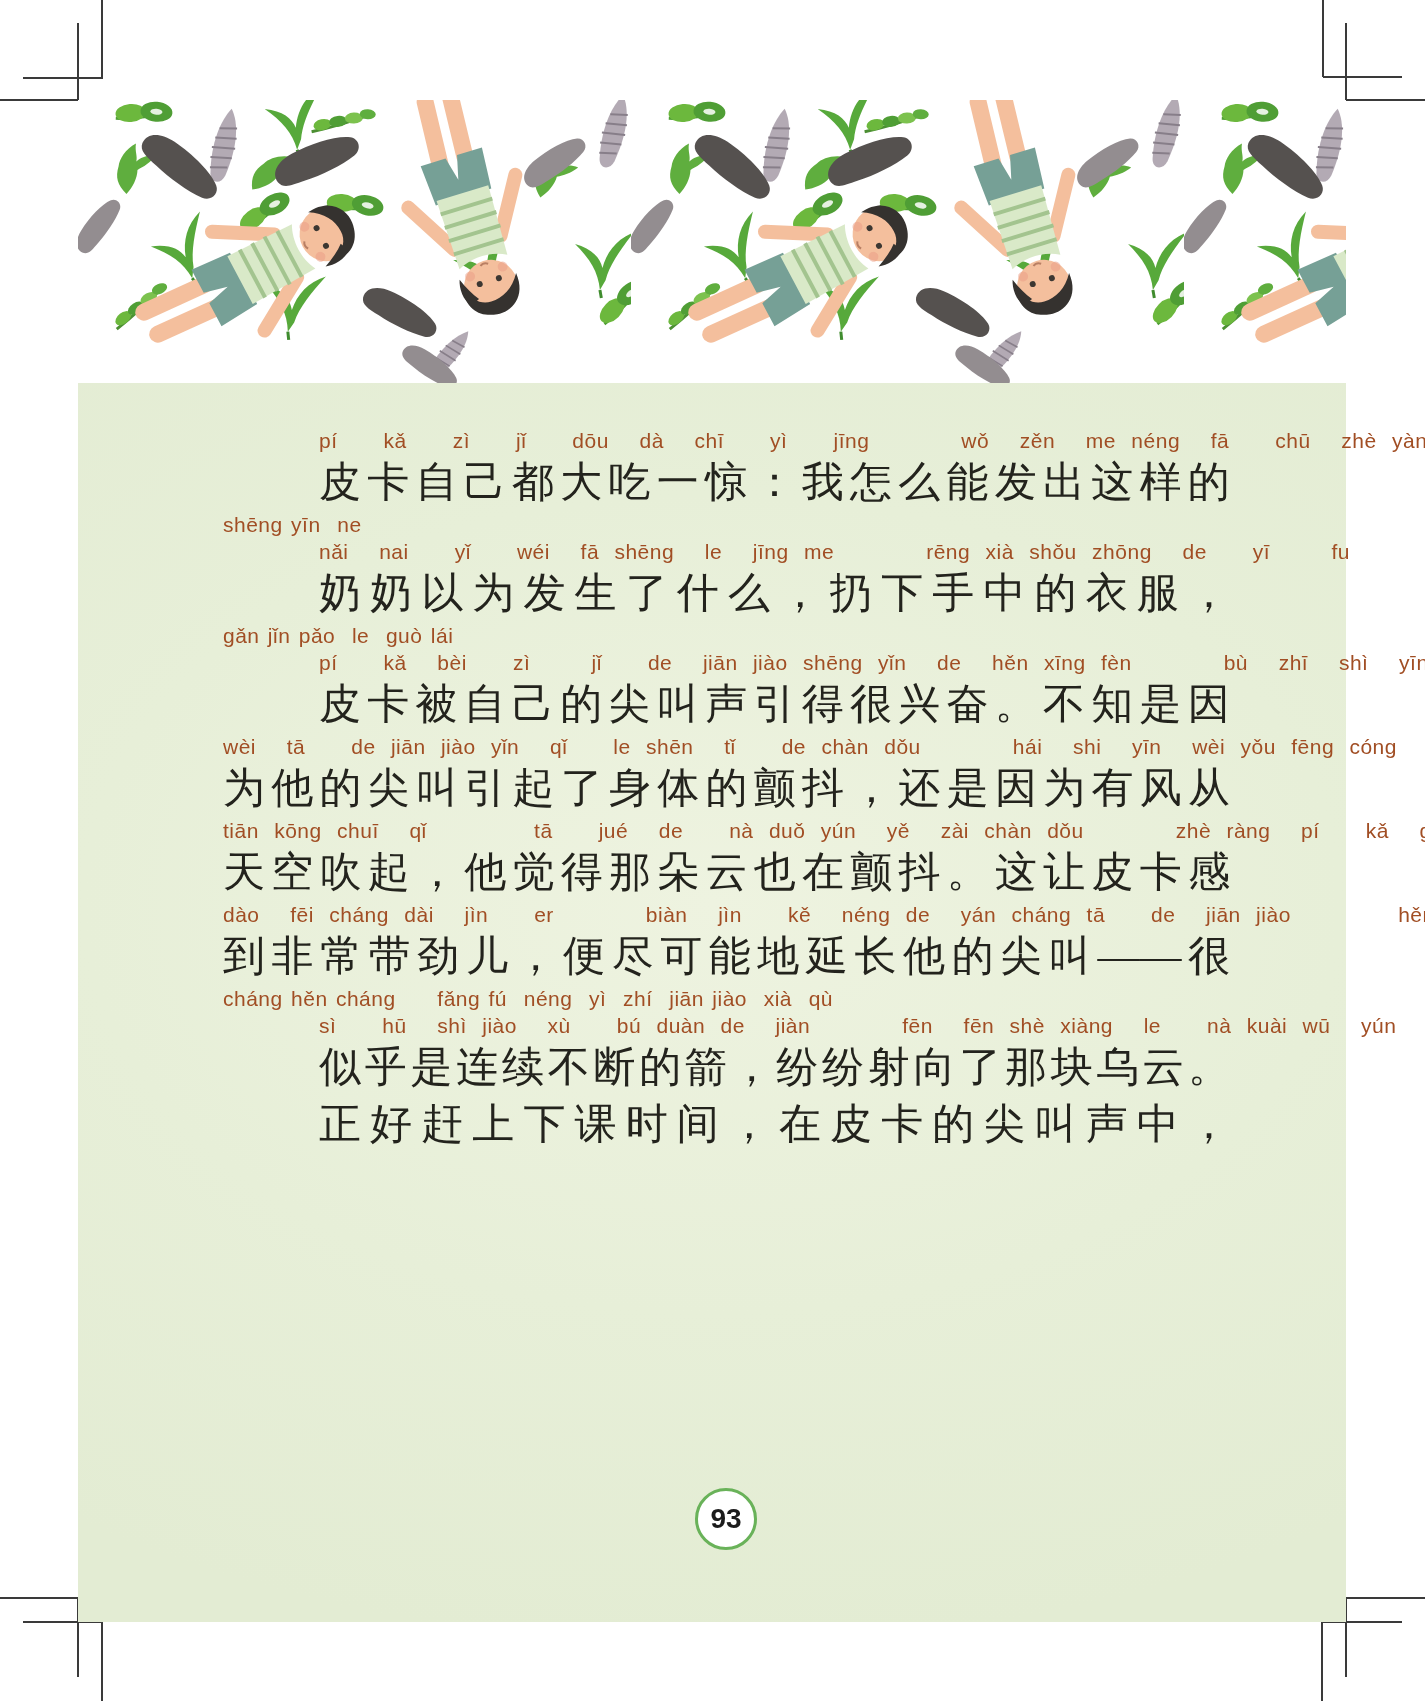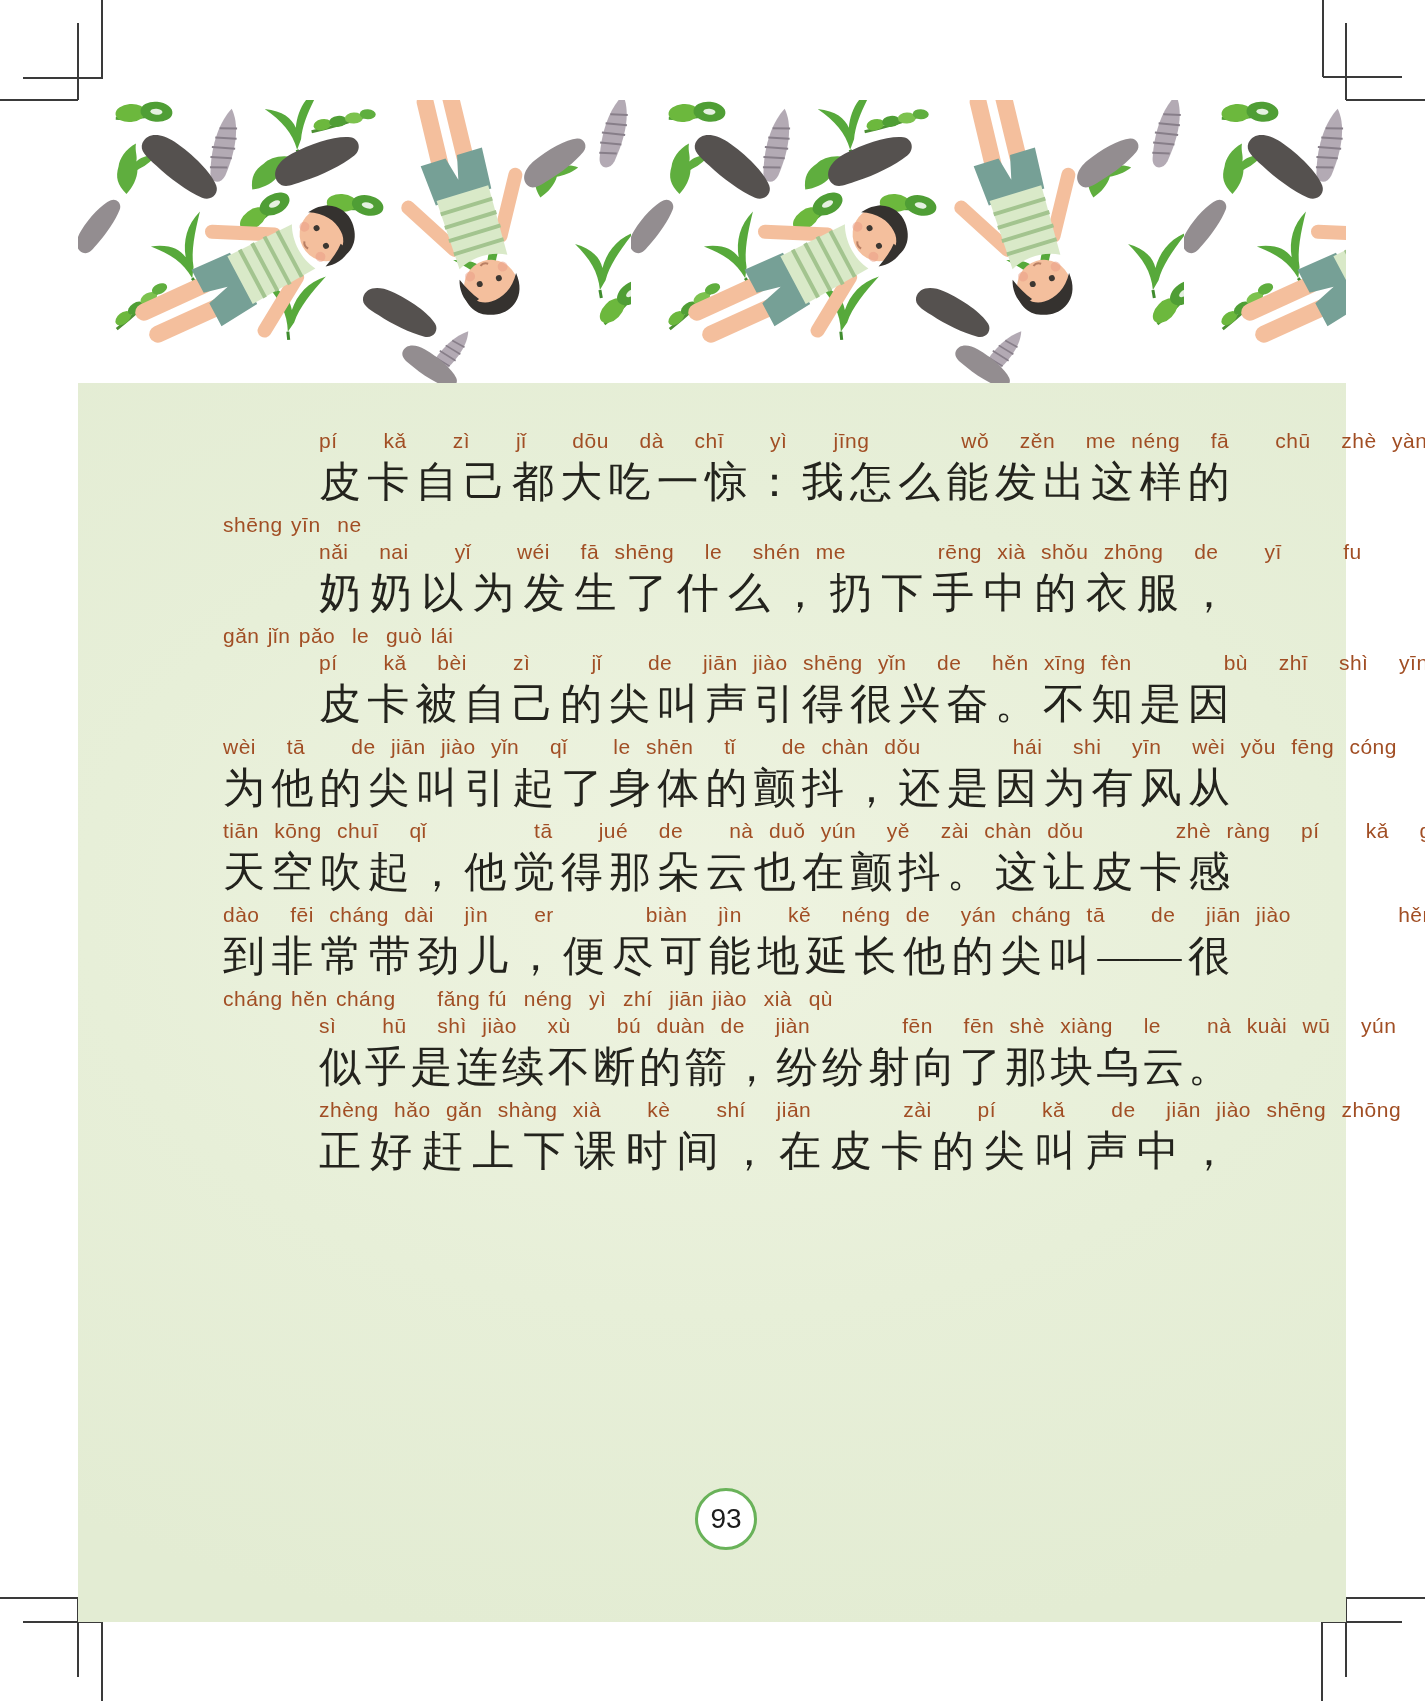--- a/index.html
+++ b/index.html
@@ -34,21 +34,21 @@
     height:57px; line-height:57px; font-size:42px; color:#23231d;
     font-family:"Liberation Serif","DejaVu Serif",serif; letter-spacing:8px;
     white-space:pre;
   }
   .pair.stretch .hanzi { display:flex; justify-content:space-between; letter-spacing:0; }
 
   .pagenum {
     position:absolute; left:695px; top:1488px; width:56px; height:56px;
     border-radius:50%; background:#ffffff; border:3px solid #69b259;
     display:flex; align-items:center; justify-content:center;
-    font-size:28px; color:#1c1c1c; font-family:"Liberation Sans",sans-serif;
+    font-size:28px; color:#1c1c1c; font-family:"Liberation Sans",sans-serif;font-weight:bold;
   }
 </style>
 </head>
 <body>
 
 <div class="page">
 
   <svg class="cropmarks" width="1425" height="1701" aria-hidden="true">
     <line x1="102" y1="0" x2="102" y2="78"></line>
       <line x1="23" y1="78" x2="103" y2="78"></line>
@@ -164,21 +164,21 @@
   <div class="pair indent stretch">
     <div class="pinyin">pí   kǎ   zì   jǐ   dōu  dà  chī   yì   jīng      wǒ  zěn  me néng  fā   chū  zhè yàng de</div>
     <div class="hanzi"><span>皮</span><span>卡</span><span>自</span><span>己</span><span>都</span><span>大</span><span>吃</span><span>一</span><span>惊</span><span>：</span><span>我</span><span>怎</span><span>么</span><span>能</span><span>发</span><span>出</span><span>这</span><span>样</span><span>的</span></div>
   </div>
 
   <div class="pair">
     <div class="pinyin">shēng yīn  ne</div>
   </div>
 
   <div class="pair indent stretch">
-    <div class="pinyin">nǎi  nai   yǐ   wéi  fā shēng  le  shén me      rēng xià shǒu zhōng  de   yī    fu</div>
+    <div class="pinyin">nǎi  nai   yǐ   wéi  fā shēng  le  jīng me      rēng xià shǒu zhōng  de   yī    fu</div>
     <div class="hanzi"><span>奶</span><span>奶</span><span>以</span><span>为</span><span>发</span><span>生</span><span>了</span><span>什</span><span>么</span><span>，</span><span>扔</span><span>下</span><span>手</span><span>中</span><span>的</span><span>衣</span><span>服</span><span>，</span></div>
   </div>
 
   <div class="pair">
     <div class="pinyin">gǎn jǐn pǎo  le  guò lái</div>
   </div>
 
   <div class="pair indent stretch">
     <div class="pinyin">pí   kǎ  bèi   zì    jǐ   de  jiān jiào shēng yǐn  de  hěn xīng fèn      bù  zhī  shì  yīn</div>
     <div class="hanzi"><span>皮</span><span>卡</span><span>被</span><span>自</span><span>己</span><span>的</span><span>尖</span><span>叫</span><span>声</span><span>引</span><span>得</span><span>很</span><span>兴</span><span>奋</span><span>。</span><span>不</span><span>知</span><span>是</span><span>因</span></div>
@@ -202,21 +202,20 @@
   <div class="pair">
     <div class="pinyin">cháng hěn cháng     fǎng fú  néng  yì  zhí  jiān jiào  xià  qù</div>
   </div>
 
   <div class="pair indent stretch">
     <div class="pinyin">sì   hū  shì jiào  xù   bú duàn de  jiàn      fēn  fēn shè xiàng  le   nà kuài wū  yún</div>
     <div class="hanzi"><span>似</span><span>乎</span><span>是</span><span>连</span><span>续</span><span>不</span><span>断</span><span>的</span><span>箭</span><span>，</span><span>纷</span><span>纷</span><span>射</span><span>向</span><span>了</span><span>那</span><span>块</span><span>乌</span><span>云</span><span>。</span></div>
   </div>
 
   <div class="pair indent stretch">
-    <div class="pinyin">zhèng hǎo gǎn shàng xià   kè   shí  jiān      zài   pí   kǎ   de  jiān jiào shēng zhōng</div>
     <div class="hanzi"><span>正</span><span>好</span><span>赶</span><span>上</span><span>下</span><span>课</span><span>时</span><span>间</span><span>，</span><span>在</span><span>皮</span><span>卡</span><span>的</span><span>尖</span><span>叫</span><span>声</span><span>中</span><span>，</span></div>
   </div>
 </div>
   </div>
 
   <div class="pagenum">
     <span>93</span>
   </div>
 
 </div>

